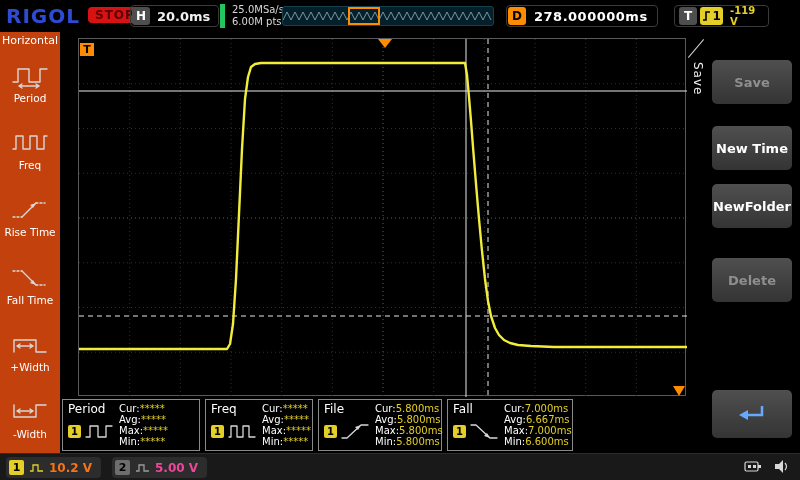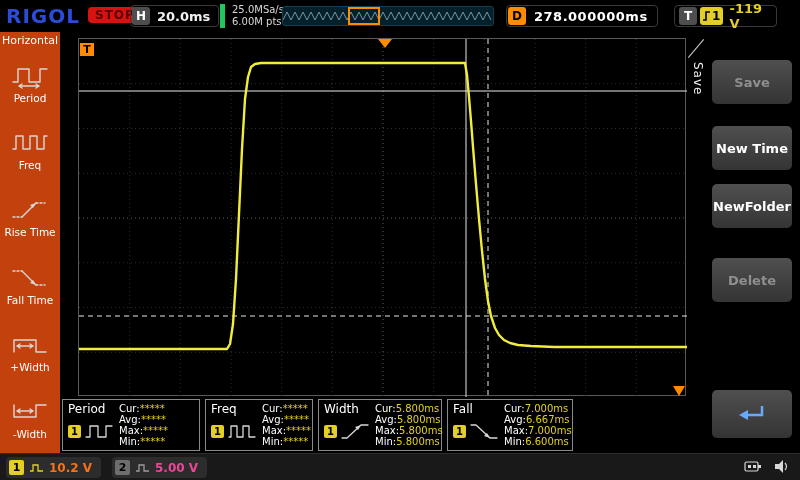--- a/index.html
+++ b/index.html
@@ -23,21 +23,21 @@
     border-left:5px solid #22c55e;padding-left:7px;}
   .wavebar{position:absolute;left:282px;top:6px;width:212px;height:20px;background:#04202b;
     border:1px solid #14404f;border-radius:3px;overflow:hidden;}
   .d-group{left:506px;}
   .d-badge{background:#ff8c00;color:#000;}
   .d-val{color:#fff;font-size:13px;font-weight:bold;padding:0 8px;letter-spacing:0.5px;}
   .t-group{left:674px;gap:3px;padding:1px 4px;}
   .t-badge{background:#4e4e4e;color:#fff;}
   .t-src{background:#e3cf28;color:#000;width:28px;display:flex;align-items:center;
     justify-content:center;gap:1px;height:18px;border-radius:3px;font-size:12px;font-weight:bold;}
-  .t-level{color:#e3cf28;font-size:13px;font-weight:bold;padding:0 4px;}
+  .t-level{color:#e3cf28;font-size:10px;font-weight:bold;padding:0 4px;}
 
   
   .sidebar{position:absolute;left:0;top:32px;width:60px;height:421px;display:flex;
     flex-direction:column;background:#c2410c;}
   .sb-title{text-align:center;font-size:11px;color:#fff;padding-top:2px;height:18px;flex:0 0 auto;}
   .sb-item{flex:1;display:flex;flex-direction:column;align-items:center;justify-content:center;}
   .sb-label{font-size:10.5px;color:#fff;margin-top:3px;white-space:nowrap;}
   .sb-icon{stroke:#d8d8d8;fill:none;stroke-width:1.4;stroke-linecap:round;stroke-linejoin:round;}
 
   
@@ -269,21 +269,21 @@
       <div class="meas-vals">
         <div class="mrow"><span class="ml">Cur:</span><span class="mv">*****</span></div>
         <div class="mrow"><span class="ml">Avg:</span><span class="mv">*****</span></div>
         <div class="mrow"><span class="ml">Max:</span><span class="mv">*****</span></div>
         <div class="mrow"><span class="ml">Min:</span><span class="mv">*****</span></div>
       </div>
     </div>
 
     <div class="meas-box mw2">
       <div class="meas-left">
-        <div class="meas-name">Width</div>
+        <div class="meas-name">File</div>
         <div class="meas-srcrow">
           <span class="src-badge">1</span>
           <svg class="meas-icon" width="30" height="20" viewBox="0 0 30 20">
             <path d="M2 17 h5 L21 4 h7"></path>
             <polygon points="21,4 15,6 18,9" fill="#d8d8d8" stroke="none"></polygon>
           </svg>
         </div>
       </div>
       <div class="meas-vals">
         <div class="mrow"><span class="ml">Cur:</span><span class="mv">5.800ms</span></div>

